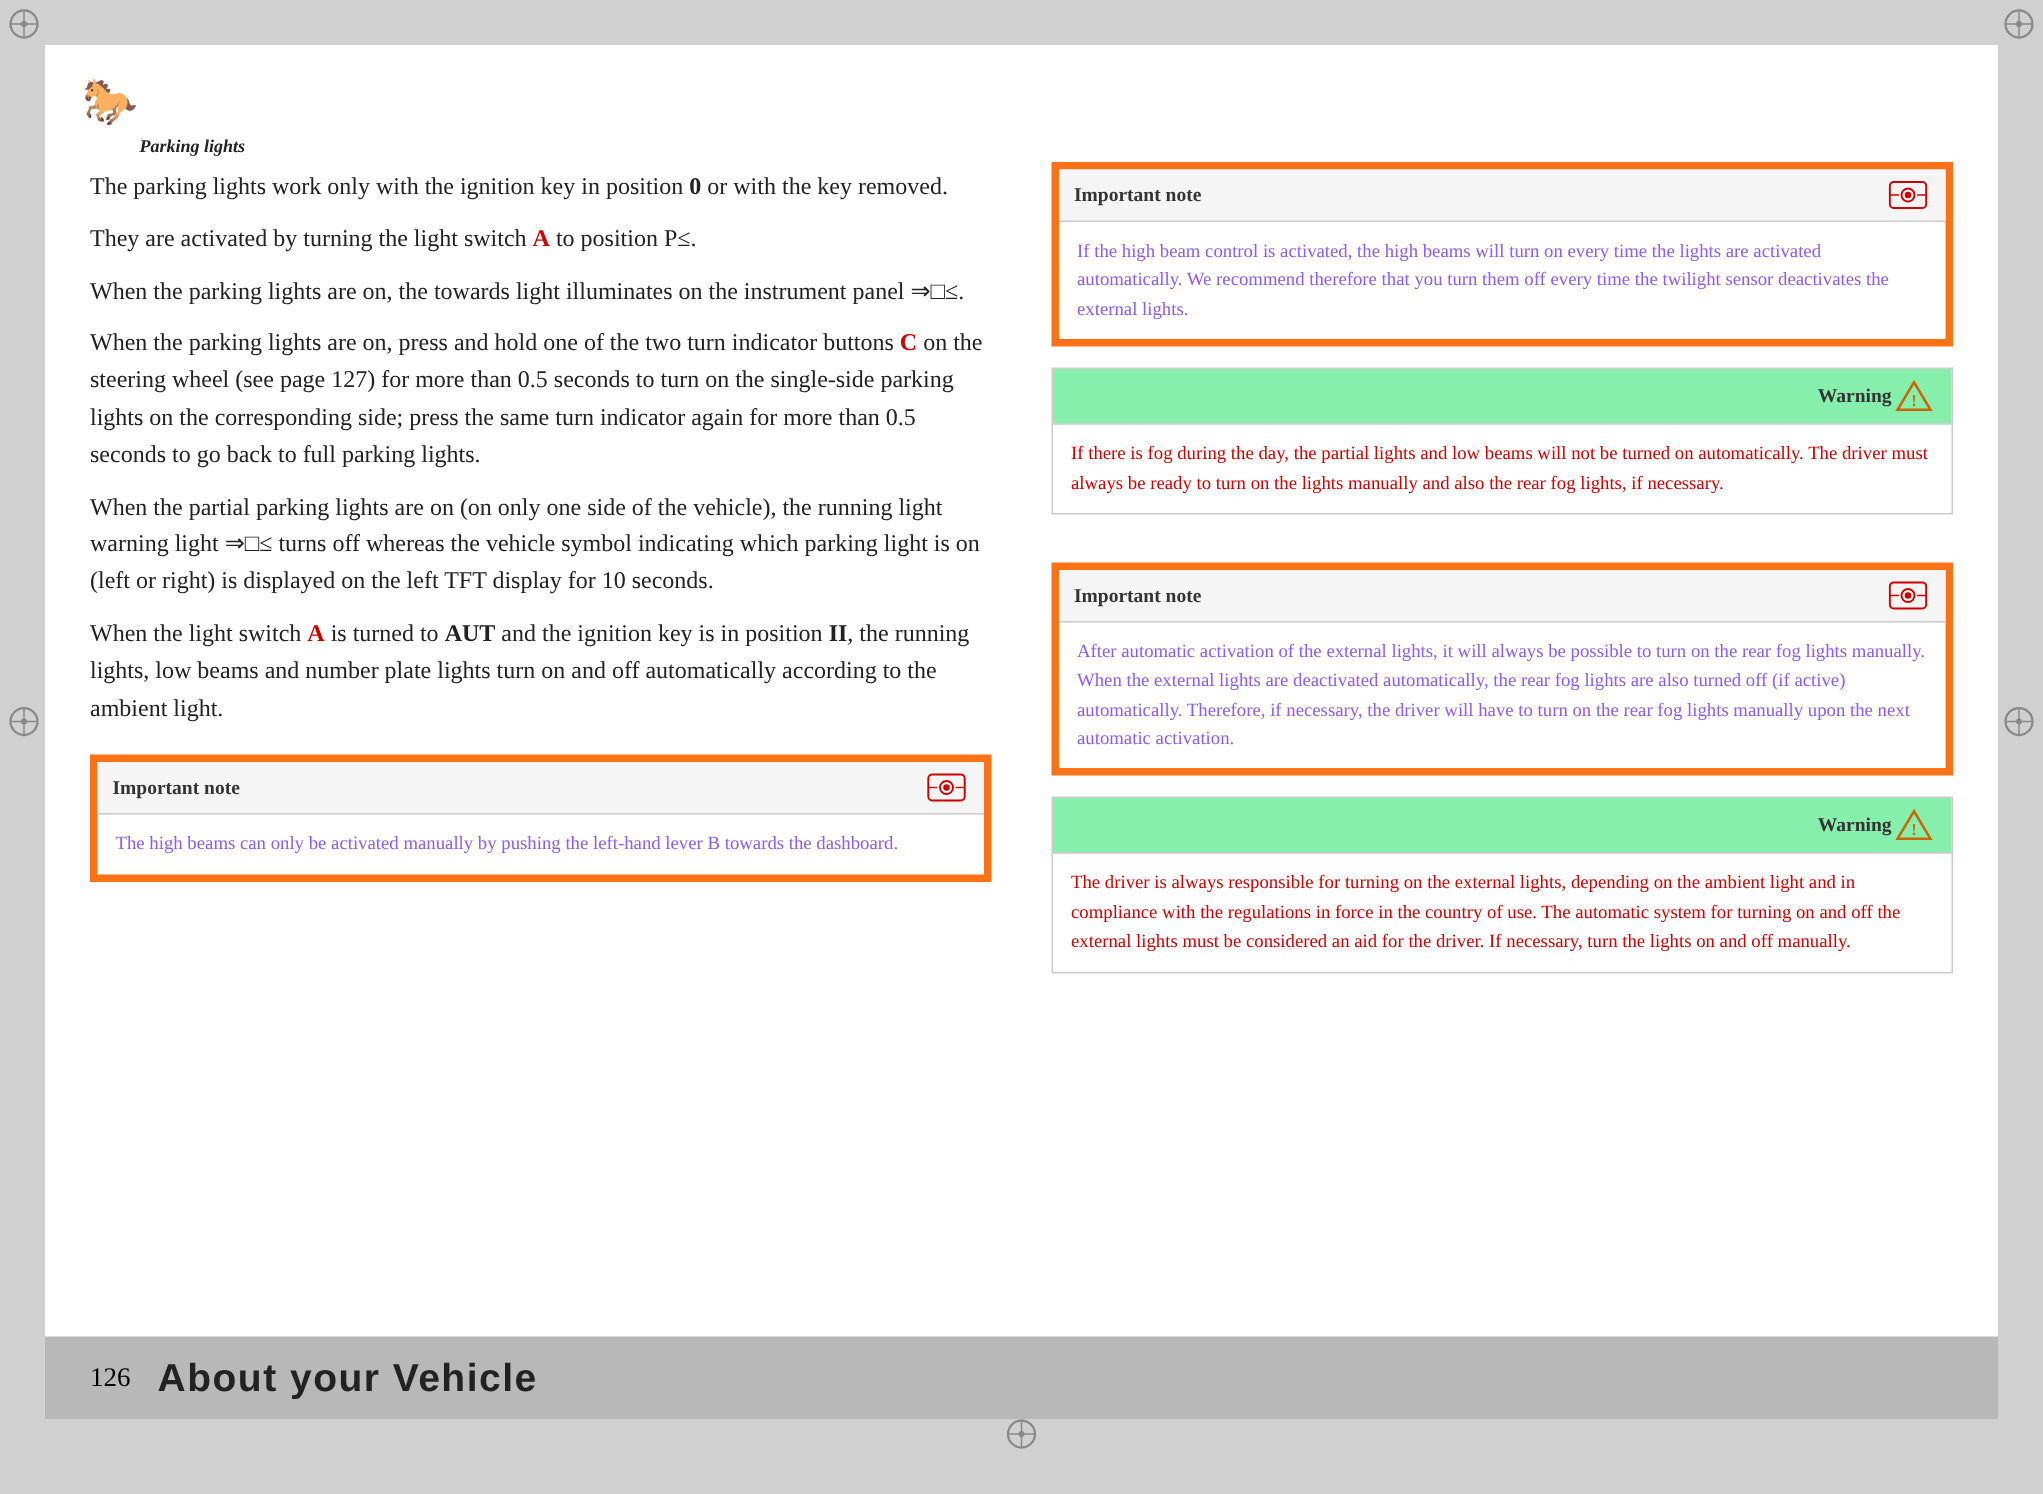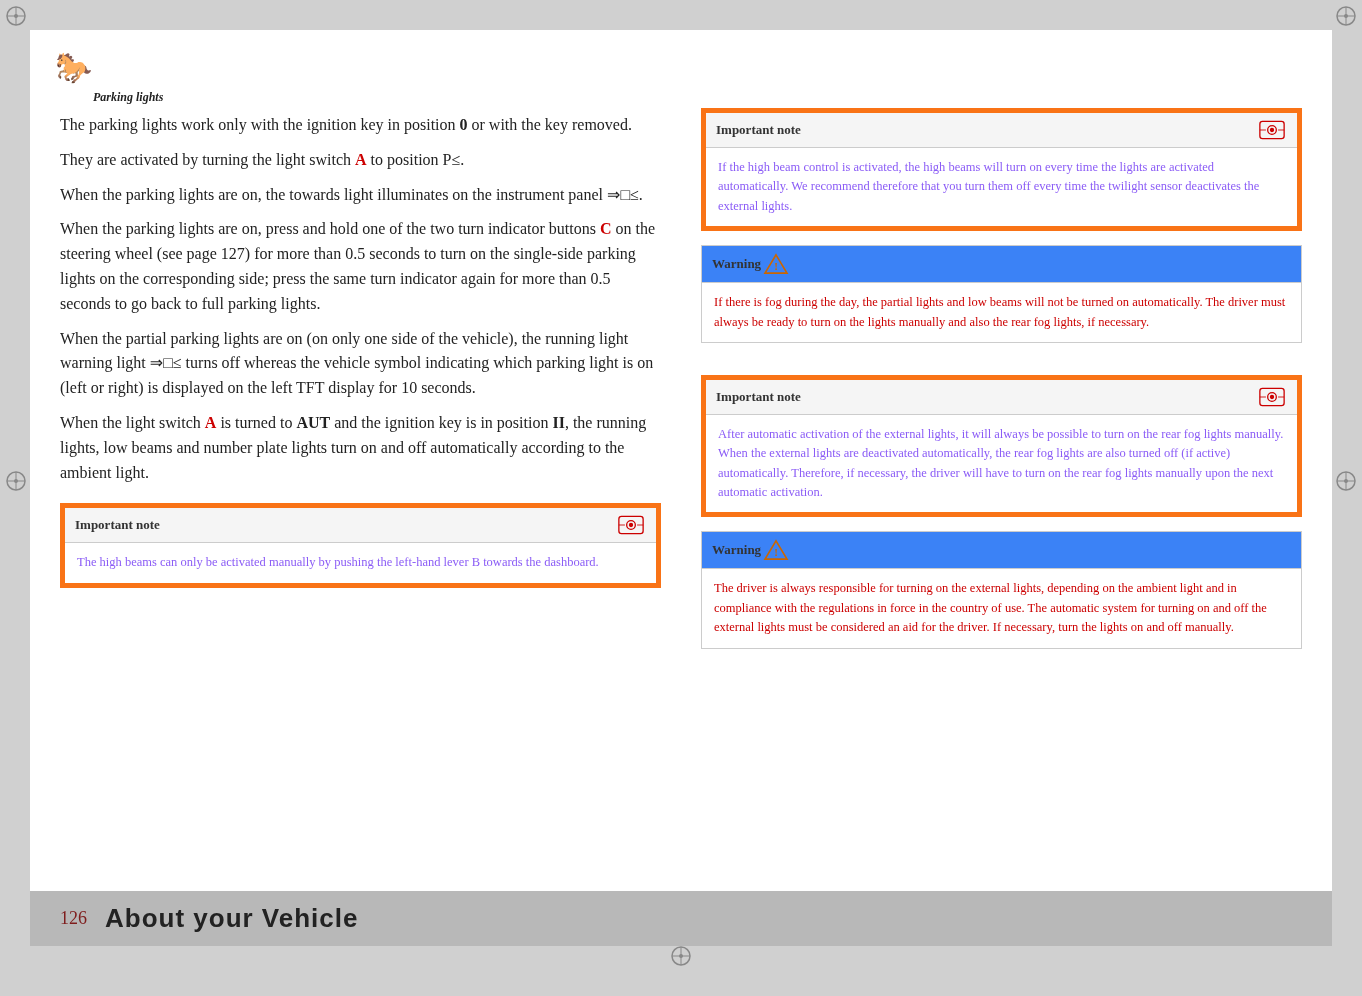--- a/index.html
+++ b/index.html
@@ -80,24 +80,24 @@
     }
 
     .warning-box {
       border: 1px solid #ccc;
       background: #fff;
     }
 
     .warning-header {
       display: flex;
       align-items: center;
-      justify-content: flex-start;
+      justify-content: flex-end;
       padding: 6px 10px;
       border-bottom: 1px solid #ccc;
-      background: #3b82f6;
+      background: #86efac;
       font-family: Liberation Serif, serif;
     }
 
     .warning-header-label {
       font-size: 13px;
       font-weight: bold;
       color: #333;
     }
 
     .warning-icon {
@@ -288,21 +288,21 @@
           </div>
           <div class="warning-body">
             <p class="warning-body-text">The driver is always responsible for turning on the external lights, depending on the ambient light and in compliance with the regulations in force in the country of use. The automatic system for turning on and off the external lights must be considered an aid for the driver. If necessary, turn the lights on and off manually.</p>
           </div>
         </div>
 
       </div>
     </div>
 
     <div style="position:absolute; bottom:0; left:0; right:0; height:55px; background:#b8b8b8; display:flex; align-items:center; padding: 0 30px; gap: 18px;">
-      <span style="font-size:18px; color:#7f1d1d;">126</span>
+      <span style="font-size:18px; color:#000000;">126</span>
       <span style="font-size:26px; font-weight:bold; color:#222; letter-spacing:1px; font-family: Arial, sans-serif;">About your Vehicle</span>
     </div>
 
   </div>
 
   <div style="height:30px; background:#d0d0d0; position:relative;">
     <div style="position:absolute; bottom:5px; left:50%; transform:translateX(-50%);">
       <svg width="22" height="22" viewBox="0 0 22 22">
         <circle cx="11" cy="11" r="9" fill="none" stroke="#888" stroke-width="1.5"></circle>
         <line x1="11" y1="2" x2="11" y2="20" stroke="#888" stroke-width="1"></line>

